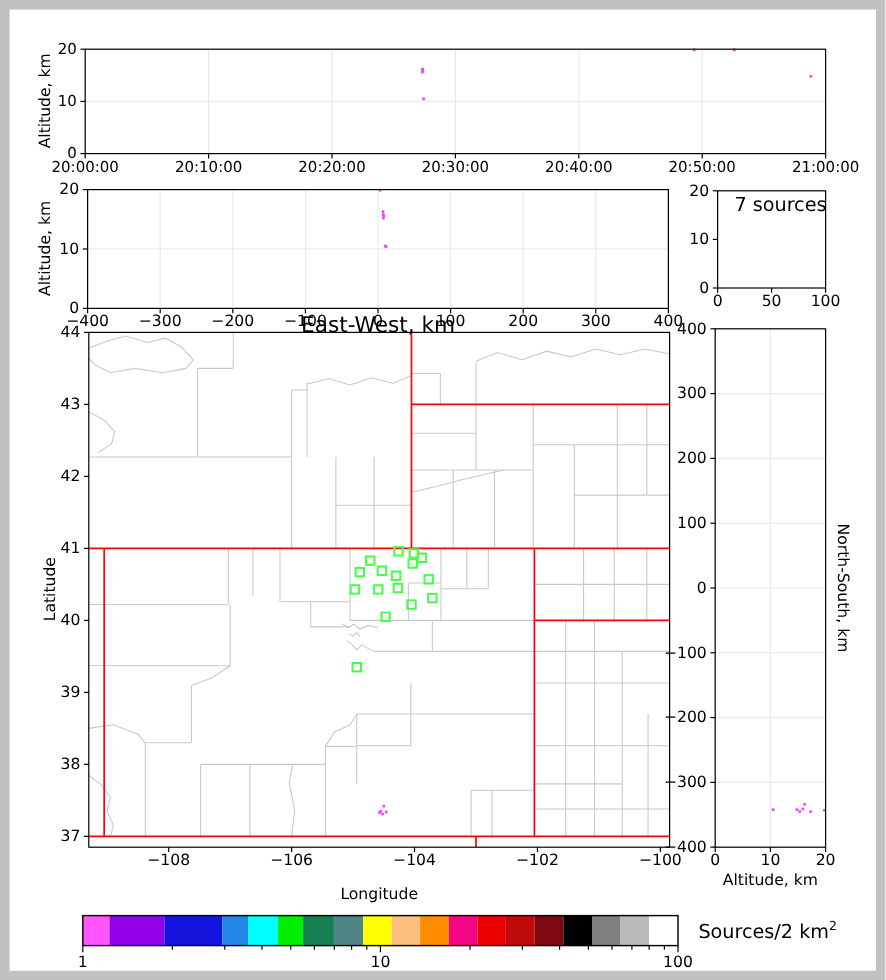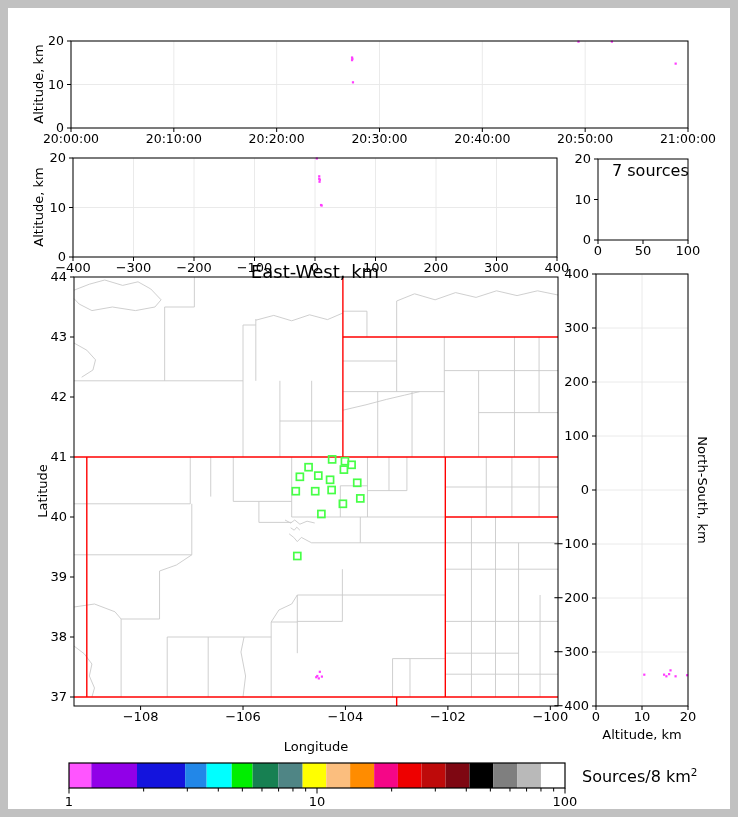--- a/index.html
+++ b/index.html
@@ -352,16 +352,16 @@
   <div class="lbl" style="left:612px;top:161px;font-size:16px;">7 sources</div>
 
   <div class="lbl rot" style="left:42px;top:491px;font-size:13px;">Latitude</div>
 
   <div class="lbl ctr" style="left:316px;top:734px;font-size:13px;margin-top:12px;">Longitude</div>
 
   <div class="lbl ctr" style="left:642px;top:734px;font-size:13px;">Altitude, km</div>
 
   <div class="lbl rotR" style="left:702px;top:490px;font-size:13px;">North-South, km</div>
 
-  <div class="lbl" style="left:582px;top:766px;font-size:16px;"><span>Sources/8 km</span><sup>2</sup></div>
+  <div class="lbl" style="left:582px;top:766px;font-size:16px;"><span>Sources/2 km</span><sup>2</sup></div>
 
   <div id="frame"></div>
 </div>
 
 </body></html>

